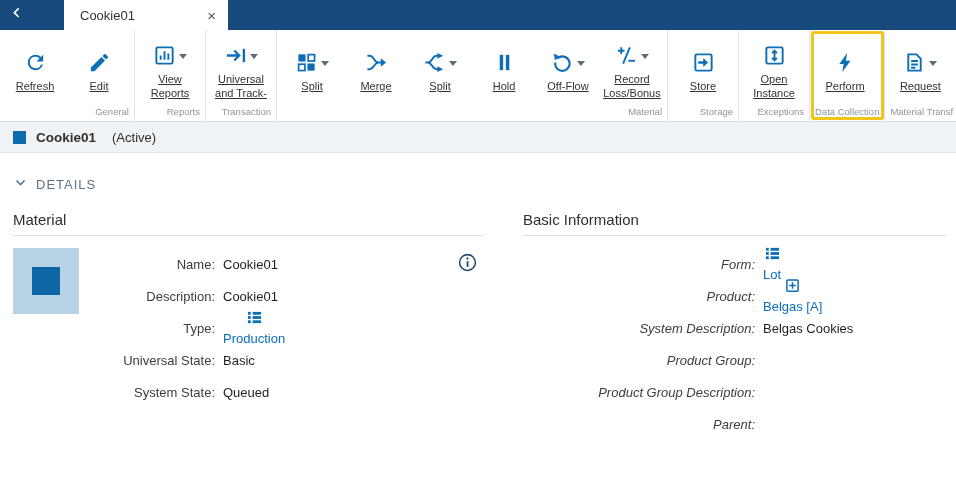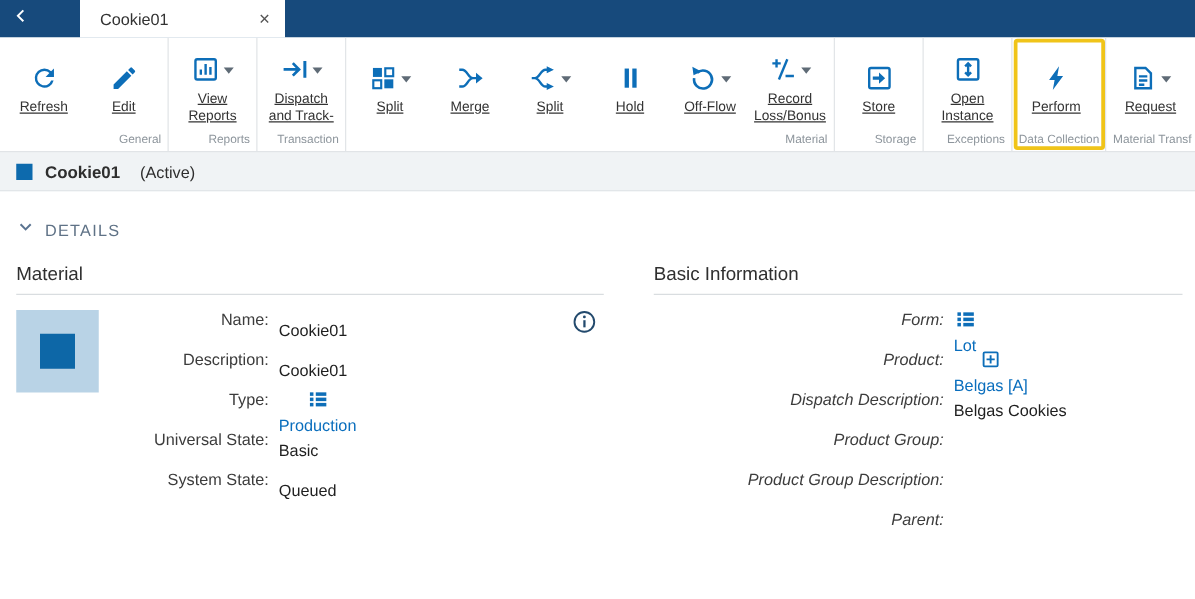--- a/index.html
+++ b/index.html
@@ -37,21 +37,21 @@
   .details-header svg { width:13px; height:13px; }
   .details-label { font-size:13px; letter-spacing:1px; color:#5f7286; }
 
   
   .detail-grid { display:grid; grid-template-columns:470px auto; column-gap:40px; padding:18px 10px 0 13px; }
   .section-heading { font-size:15px; color:#2f2f2f; padding-bottom:7px; border-bottom:1px solid #d9dde0; }
   .material-body { display:flex; margin-top:12px; }
   .thumb { width:66px; height:66px; background:#b9d3e6; display:flex; align-items:center; justify-content:center; margin-right:14px; flex:0 0 auto; }
   .thumb-inner { width:28px; height:28px; background:#0d67a7; }
   .fields { flex:1; }
-  .frow { display:flex; height:32px; font-size:13px; }
+  .frow { display:flex; align-items:center; height:32px; font-size:13px; }
   .flabel { width:122px; text-align:right; margin-right:8px; color:#3c3c3c; flex:0 0 auto; }
   .bi .flabel { width:232px;font-style:italic; }
   .fvalue { color:#1f1f1f; display:flex; align-items:center; gap:6px; }
   a.link { color:#0a6ebd; text-decoration:none; display:flex; align-items:center; gap:6px; cursor:pointer;flex-direction:column; }
   .vicon svg { width:15px; height:15px; display:block; }
   .vicon { color:#0d6eb8; display:flex; }
   .vicon.navy { color:#1d3d5f; }
   .info-btn { margin-left:auto; margin-right:6px; cursor:pointer; display:flex; }
   .info-btn svg { width:19px; height:19px; }
   .bi-fields { margin-top:12px; }
@@ -126,21 +126,21 @@
         <div class="tbtn">
           <div class="icon-row">
               <span>
             <svg viewBox="0 0 24 24" fill="currentColor">
                   <path d="M3 10.8h10.1L9.9 7.6 11.5 6l6 6-6 6-1.6-1.6 3.2-3.2H3z"></path>
                   <rect x="19.5" y="5" width="2.5" height="14"></rect>
                 </svg>
           </span>
               <span class="caret"></span>
             </div>
-          <div class="tbtn-label">Dispatch and Track-</div>
+          <div class="tbtn-label">Universal and Track-</div>
         </div>
       </div>
       <div class="tgroup-label">Transaction</div>
     </div>
 
     <div class="tgroup">
       <div class="tgroup-buttons">
         <div class="tbtn">
           <div class="icon-row">
               <span>
@@ -382,21 +382,21 @@
             <span class="vicon">
               <svg viewBox="0 0 16 16" fill="none" stroke="currentColor" stroke-width="1.6">
                   <rect x="2" y="2" width="12" height="12" rx="1"></rect>
                   <path d="M8 4.5v7M4.5 8h7"></path>
                 </svg>
             </span>
             <span>Belgas [A]</span>
           </a>
         </div>
         <div class="frow">
-          <div class="flabel">Dispatch Description:</div>
+          <div class="flabel">System Description:</div>
           <div class="fvalue">Belgas Cookies</div>
         </div>
         <div class="frow">
           <div class="flabel">Product Group:</div>
           <div class="fvalue"></div>
         </div>
         <div class="frow">
           <div class="flabel">Product Group Description:</div>
           <div class="fvalue"></div>
         </div>

